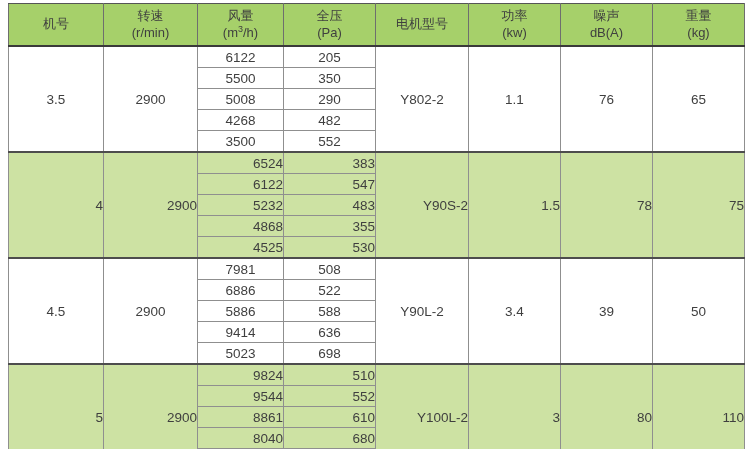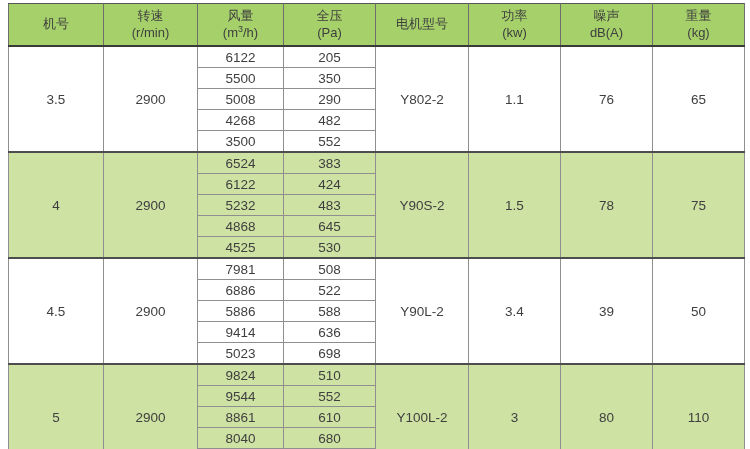--- a/index.html
+++ b/index.html
@@ -47,20 +47,21 @@
     height: 20px;
     font-size: 13.5px;
     background: #ffffff;
     border: 1px solid #8f8f8f;
   }
   .spec-table tr.group-start td {
     border-top: 2px solid #4d4d4d;
   }
   .spec-table tr.shaded td {
     background: #cde2a3;
+    text-align: right;
   }
   .h-unit sup {
     font-size: 9px;
     line-height: 0;
   }
   .h-label, .h-unit {
     display: block;
   }
 </style>
 </head>
@@ -146,29 +147,29 @@
         <td rowspan="5">2900</td>
         <td>6524</td>
         <td>383</td>
         <td rowspan="5">Y90S-2</td>
         <td rowspan="5">1.5</td>
         <td rowspan="5">78</td>
         <td rowspan="5">75</td>
       </tr>
       <tr class="shaded">
         <td>6122</td>
-        <td>424</td>
+        <td>547</td>
       </tr>
       <tr class="shaded">
         <td>5232</td>
         <td>483</td>
       </tr>
       <tr class="shaded">
         <td>4868</td>
-        <td>645</td>
+        <td>355</td>
       </tr>
       <tr class="shaded">
         <td>4525</td>
         <td>530</td>
       </tr>
 
       <tr class="group-start">
         <td rowspan="5">4.5</td>
         <td rowspan="5">2900</td>
         <td>7981</td>

